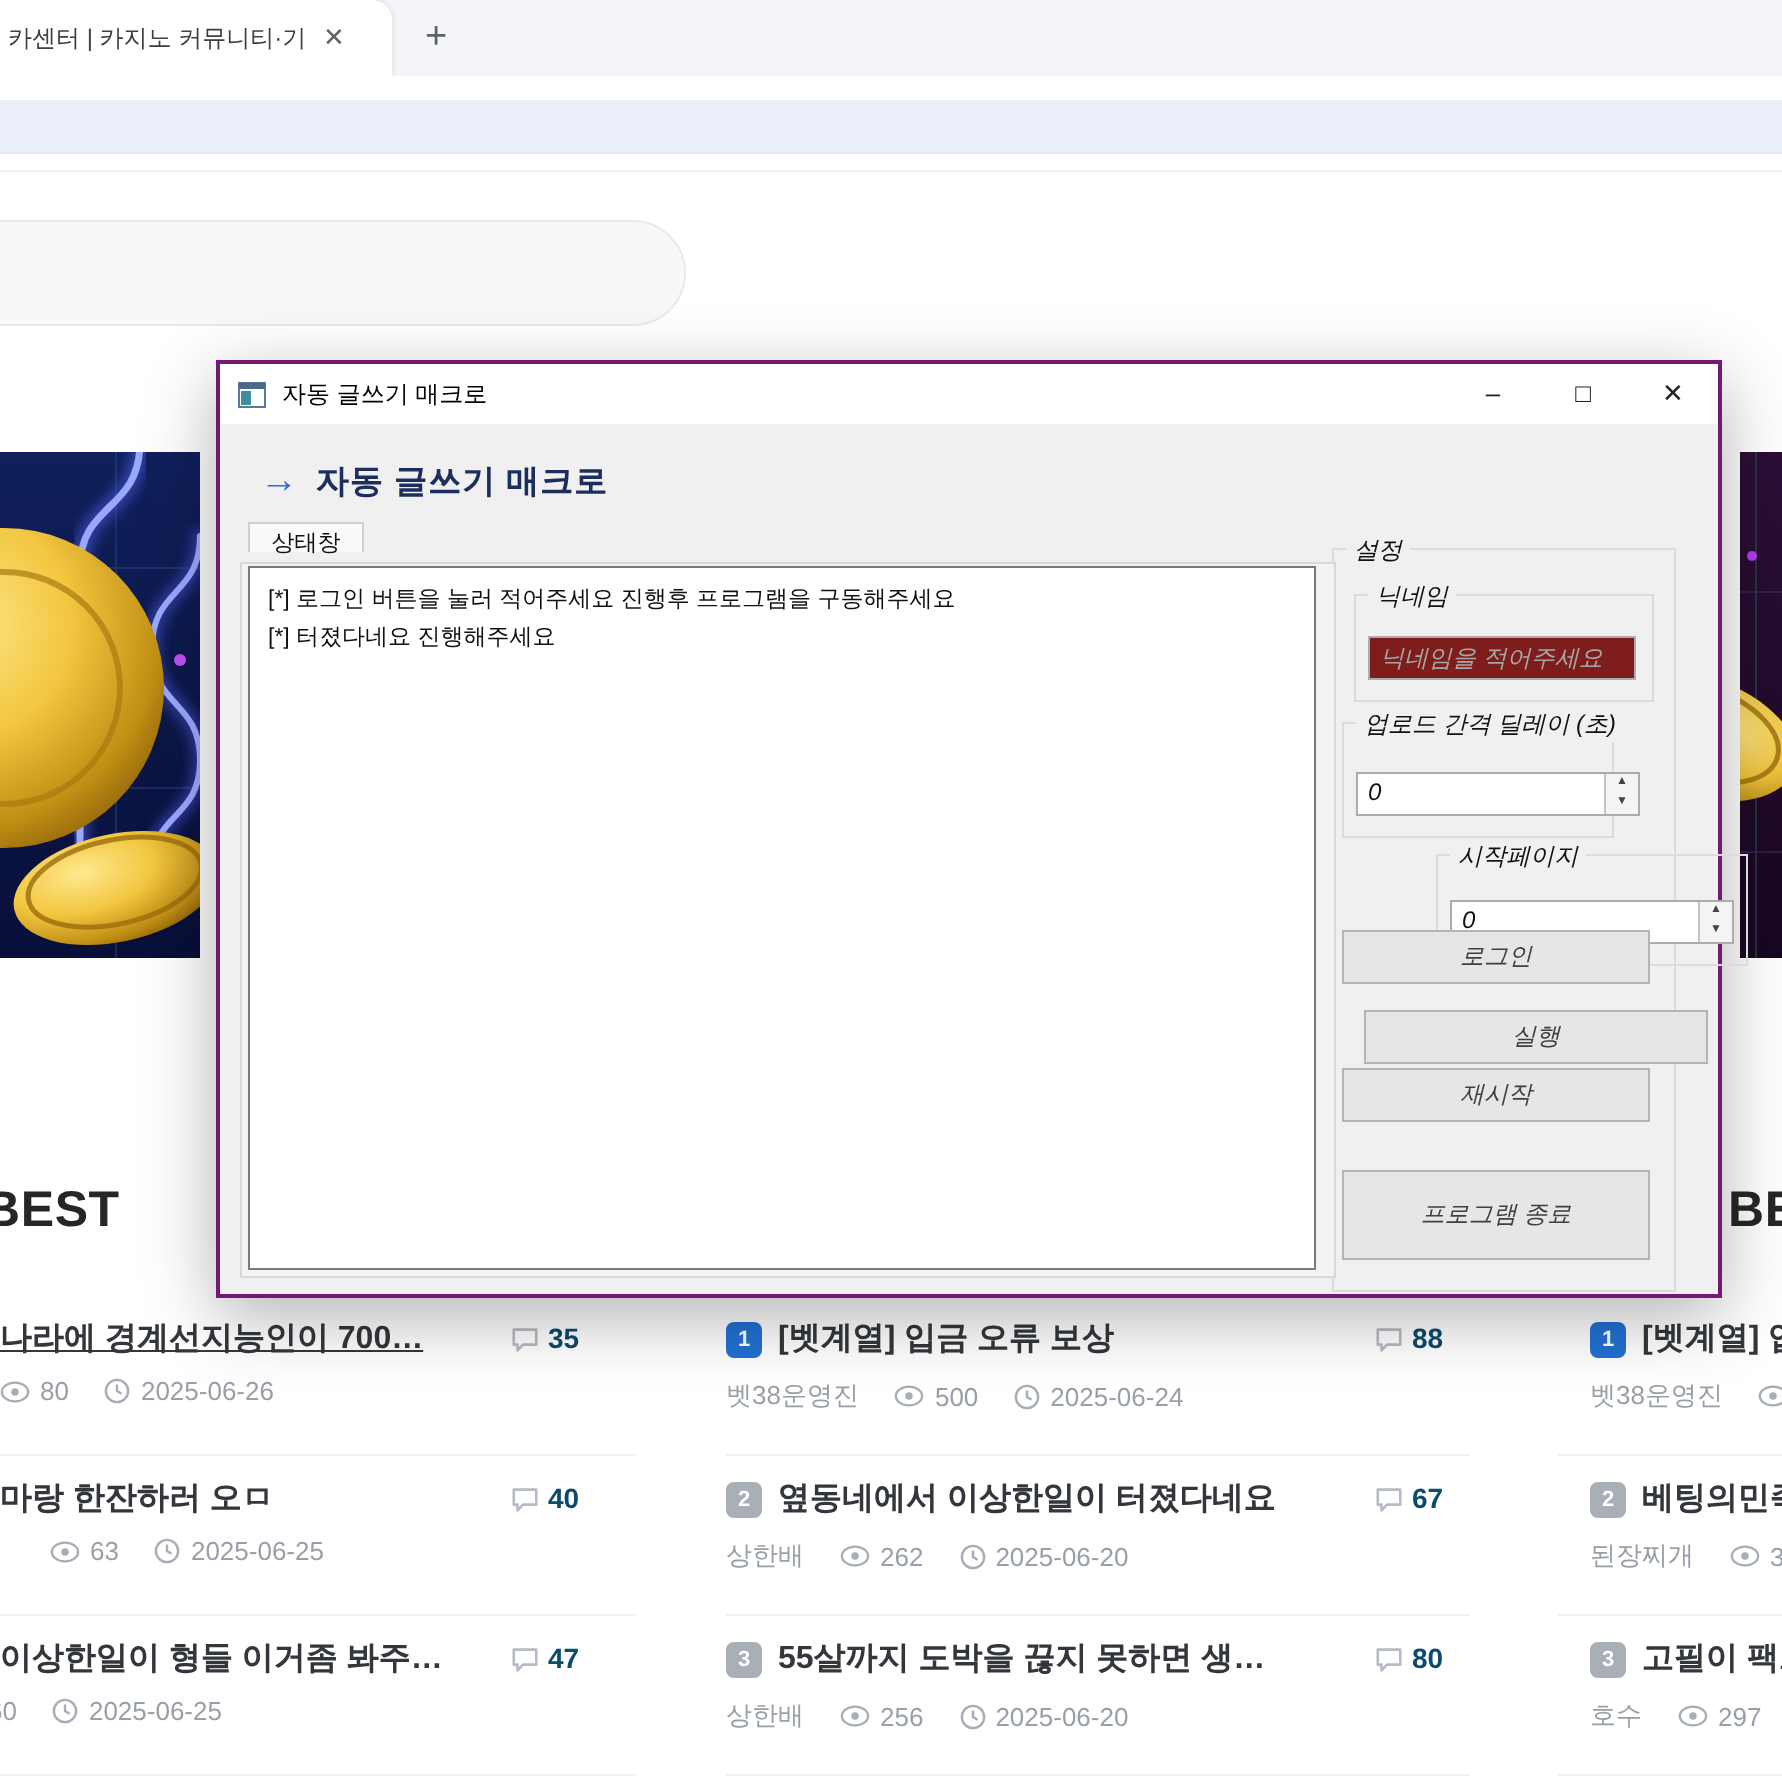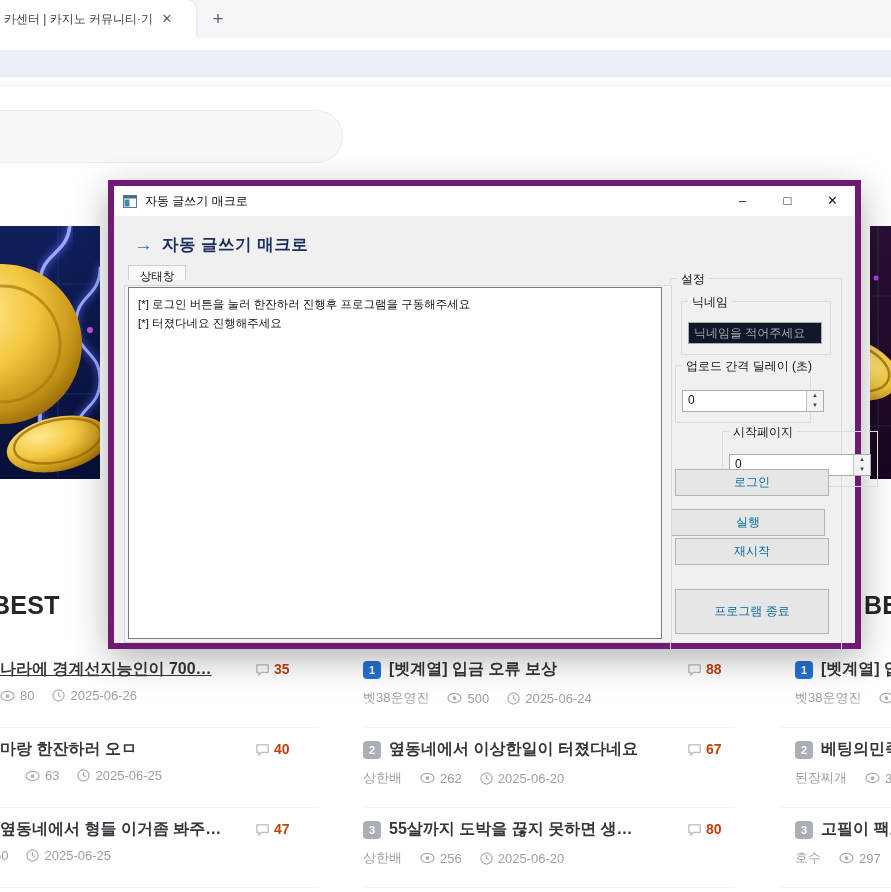--- a/index.html
+++ b/index.html
@@ -26,58 +26,58 @@
   
   .banner { top:226px; height:253px; }
   .banner-left { left:0; width:100px; }
   .banner-right { left:870px; width:21px; }
 
   
   .best { font-size:25px; font-weight:800; color:#242628; letter-spacing:.3px; }
   .post-title { font-size:16px; font-weight:700; color:#33373c; white-space:nowrap; overflow:hidden; }
   .meta { font-size:13px; color:#999fa8; display:flex; align-items:center; gap:5px; white-space:nowrap; }
   .meta svg { flex:0 0 auto; }
-  .cbadge { display:flex; align-items:center; gap:4px; font-size:14px; font-weight:700; color:#c2410c; }
+  .cbadge { display:flex; align-items:center; gap:4px; font-size:14px; font-weight:700; color:#0c4a6e; }
   .rank { display:inline-block; width:18px; height:18px; border-radius:4px; color:#fff; font-size:11px;
     font-weight:700; text-align:center; line-height:18px; flex:0 0 auto; }
   .rank-blue { background:#2271d3; }
   .rank-gray { background:#a9aeb7; }
   .divider { height:1px; background:#f1f2f4; }
   .titlerow { display:flex; align-items:center; gap:8px; }
 
   
   .dialog { left:108px; top:180px; width:753px; height:469px; background:#f0f0f0;
-    border:6px solid #701a75; box-shadow:0 10px 34px rgba(0,0,0,.30); }
+    border:2px solid #701a75; box-shadow:0 10px 34px rgba(0,0,0,.30); }
   .dlg-titlebar { position:absolute; left:0; top:0; width:100%; height:30px; background:#fff;
     display:flex; align-items:center; }
   .dlg-title { font-size:12px; color:#000; margin-left:8px; }
   .dlg-controls { position:absolute; right:0; top:0; height:30px; display:flex; }
   .dlg-ctl { width:45px; height:30px; text-align:center; line-height:30px; font-size:13px; color:#222; cursor:pointer; }
   .dlg-heading { position:absolute; left:20px; top:48px; display:flex; align-items:center; gap:9px; }
   .dlg-heading .arrow { color:#2e6bd6; font-size:19px; font-weight:700; }
   .dlg-heading .htext { color:#1c2d5e; font-size:16.5px; font-weight:700; letter-spacing:.5px; }
   .statustab { position:absolute; left:14px; top:79px; width:58px; height:15px; background:#fafafa;
     border:1px solid #d0d0d0; border-bottom:none; font-size:11.5px; color:#111; text-align:center;
     line-height:20px; z-index:3; }
   .tabpage { position:absolute; left:10px; top:99px; width:548px; height:358px; background:#f3f3f3;
     border:1px solid #d8d8d8; z-index:2; }
   .logbox { position:absolute; left:14px; top:101px; width:534px; height:352px; background:#fff;
     border:1px solid #7a7a7a; z-index:4; padding:7px 9px; font-size:11.5px; color:#111; line-height:1.65; }
-  .group { position:absolute; border:1px solid #dcdcdc; }
+  .group { position:absolute; border:1px solid #dcdcdc;font-style:italic; }
   .group > .glabel { position:absolute; top:-8px; left:6px; background:#f0f0f0; padding:0 4px;
     font-size:12px; color:#111; white-space:nowrap; }
-  .win-input { position:absolute; background:#0f172a; border:1px solid #acacac; font-size:12px; color:#111;
+  .win-input { position:absolute; background:#7f1d1d; border:1px solid #acacac; font-size:12px; color:#111;
     padding:0 5px; line-height:20px; }
   .placeholder { color:#a6a6a6; }
   .spin { position:absolute; background:#fff; border:1px solid #acacac; font-size:12px; color:#111; }
   .spin .val { position:absolute; left:5px; top:2px; }
   .spin .ud { position:absolute; right:0; top:0; width:17px; height:100%; border-left:1px solid #c3c3c3;
     background:#f4f4f4; display:flex; flex-direction:column; }
   .spin .ud span { flex:1; font-size:6px; color:#444; text-align:center; line-height:9px; cursor:pointer; }
-  .winbtn { position:absolute; background:#e6e6e6; border:1px solid #b4b4b4; font-size:12px; color:#0369a1;
+  .winbtn { position:absolute; background:#e6e6e6; border:1px solid #b4b4b4; font-size:12px; color:#404040;
     text-align:center; cursor:pointer; display:flex; align-items:center; justify-content:center; }
 </style>
 </head>
 <body>
 
 <div class="page">
 
   <div class="abs tabstrip">
     <div class="tab">
       <span class="tab-title">카센터 | 카지노 커뮤니티·기프트</span>
@@ -192,21 +192,21 @@
     <span>63</span>
     <span style="width:8px;"></span>
     <svg width="13" height="13" viewBox="0 0 14 14">
         <circle cx="7" cy="7" r="6" fill="none" stroke="#a8aeb6" stroke-width="1.3"></circle>
         <path d="M7 3.5 v3.5 l2.5 1.5" fill="none" stroke="#a8aeb6" stroke-width="1.3"></path>
       </svg>
     <span>2025-06-25</span>
   </div>
   <div class="abs divider" style="left:0; top:807px; width:318px;"></div>
 
-  <div class="abs post-title" style="left:0; top:819px; width:248px;">옆동네에서 형들 이거좀 봐주…</div>
+  <div class="abs post-title" style="left:0; top:819px; width:248px;">이상한일이 형들 이거좀 봐주…</div>
   <div class="abs cbadge" style="left:255px; top:821px;">
     <svg width="15" height="15" viewBox="0 0 16 16">
         <path d="M2 3 h12 v8 h-7 l-3 3 v-3 h-2 z" fill="none" stroke="#b6bcc4" stroke-width="1.4" stroke-linejoin="round"></path>
       </svg>
     <span>47</span>
   </div>
   <div class="abs meta" style="left:-6px; top:848px;">
     <span>60</span>
     <span style="width:8px;"></span>
     <svg width="13" height="13" viewBox="0 0 14 14">
@@ -359,21 +359,21 @@
     </div>
 
     <div class="dlg-heading">
       <span class="arrow">→</span>
       <span class="htext">자동 글쓰기 매크로</span>
     </div>
 
     <div class="statustab">상태창</div>
     <div class="tabpage"></div>
     <div class="logbox">
-      <div>[*] 로그인 버튼을 눌러 한잔하러 진행후 프로그램을 구동해주세요</div>
+      <div>[*] 로그인 버튼을 눌러 적어주세요 진행후 프로그램을 구동해주세요</div>
       <div>[*] 터졌다네요 진행해주세요</div>
     </div>
 
     <div class="group" style="left:556px; top:92px; width:172px; height:372px;">
       <span class="glabel">설정</span>
 
       <div class="group" style="left:10px; top:22px; width:150px; height:54px;">
         <span class="glabel">닉네임</span>
         <div class="win-input placeholder" style="left:6px; top:20px; width:134px; height:22px;">닉네임을 적어주세요</div>
       </div>
@@ -394,19 +394,19 @@
         <div class="spin" style="left:6px; top:22px; width:142px; height:22px;">
           <span class="val">0</span>
           <span class="ud">
             <span>▲</span>
             <span>▼</span>
           </span>
         </div>
       </div>
 
       <div class="winbtn" style="left:4px; top:190px; width:154px; height:27px;">로그인</div>
-      <div class="winbtn" style="left:0; top:230px; width:154px; height:27px;">실행</div>
+      <div class="winbtn" style="left:15px; top:230px; width:172px; height:27px;">실행</div>
       <div class="winbtn" style="left:4px; top:259px; width:154px; height:27px;">재시작</div>
       <div class="winbtn" style="left:4px; top:310px; width:154px; height:45px;">프로그램 종료</div>
     </div>
   </div>
 
 </div>
 
 </body></html>

